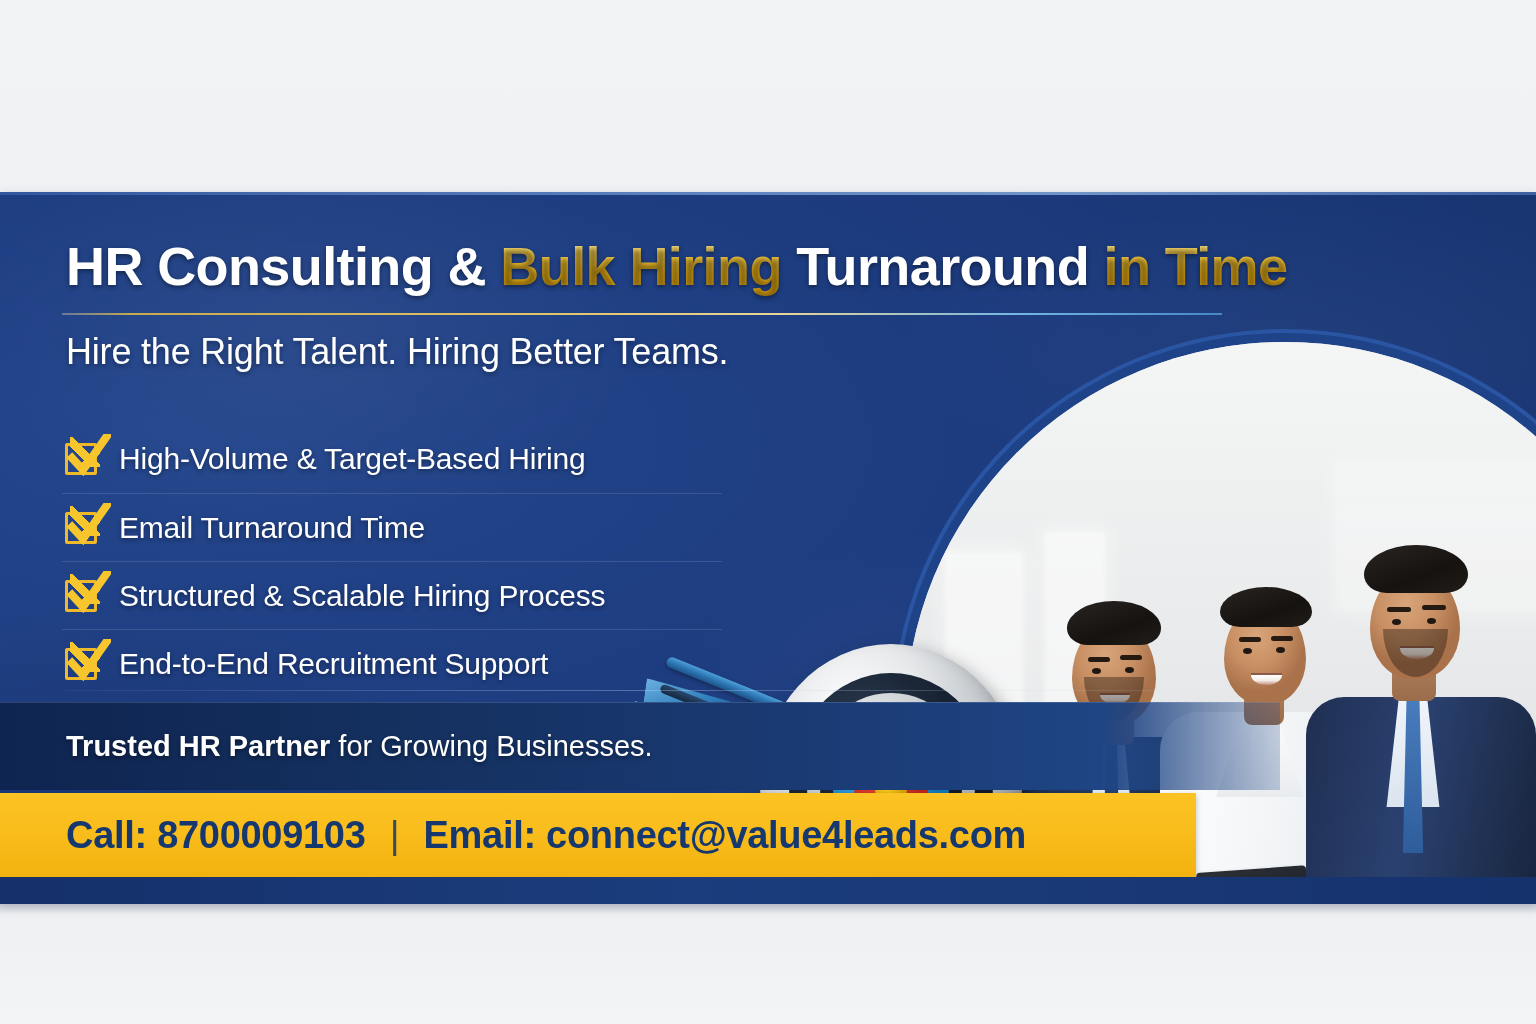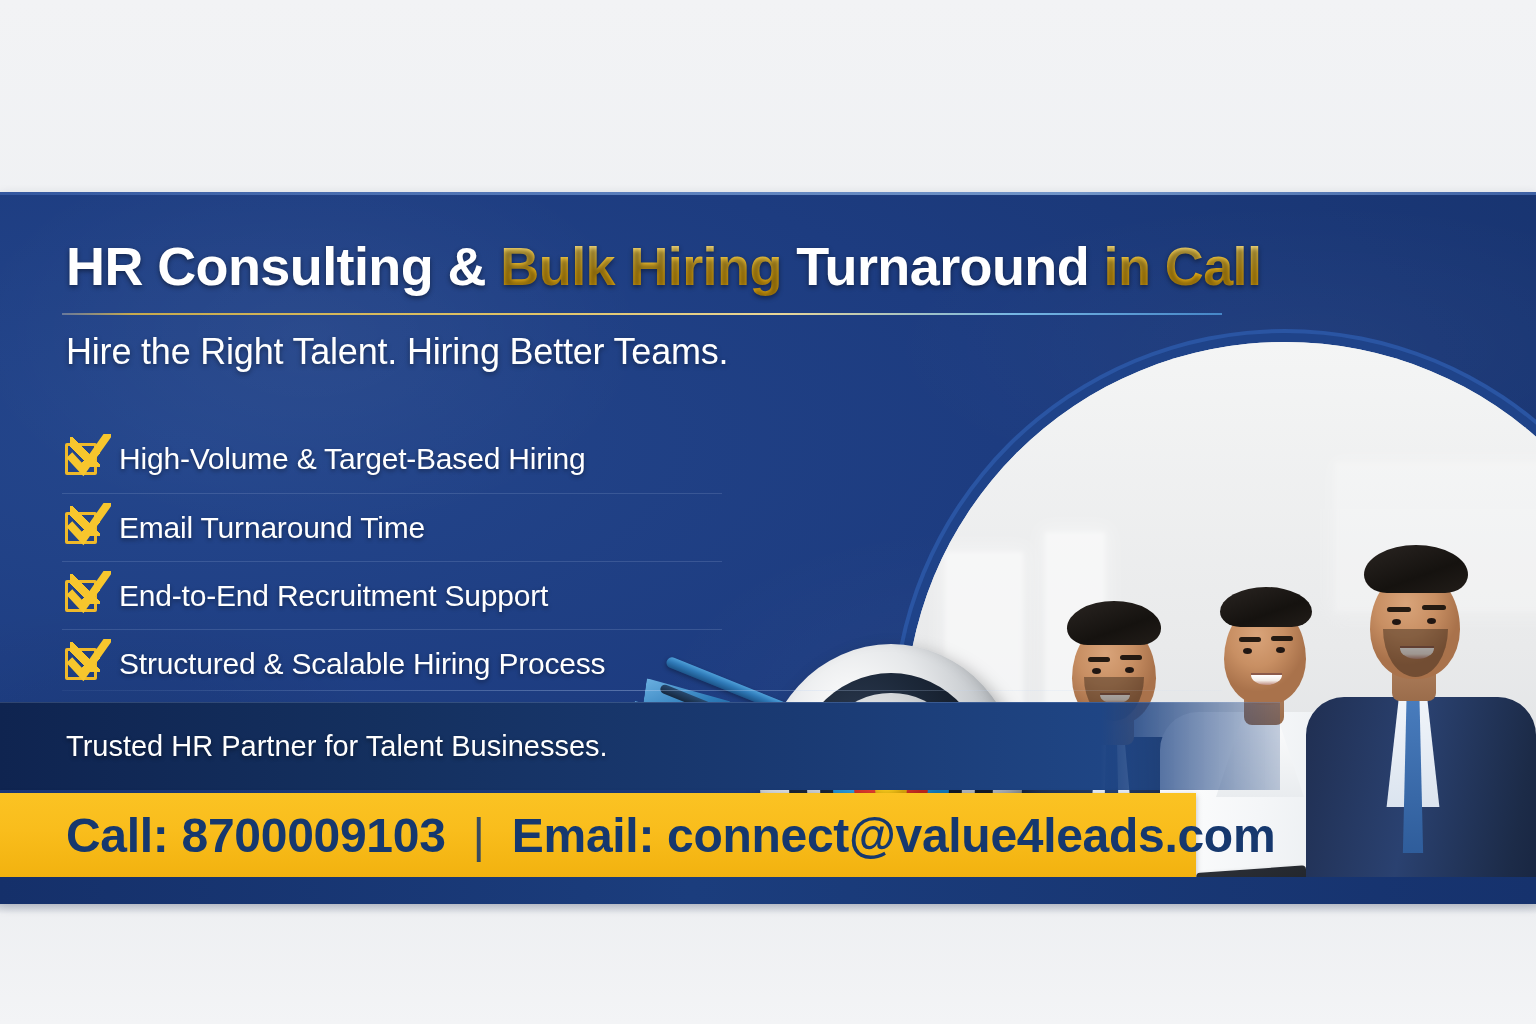--- a/index.html
+++ b/index.html
@@ -227,30 +227,30 @@
     display:flex; align-items:center;
   }
   .trust-sep{
     position:absolute; left:62px; top:498px; width:1160px; height:1px;
     background:linear-gradient(90deg,rgba(190,212,245,.05),rgba(190,212,245,.35),rgba(190,212,245,.08));
   }
   .trust-text{
     position:absolute; left:66px; font-size:29px; color:#ffffff;
     white-space:nowrap; text-shadow:0 2px 4px rgba(0,0,0,.45);
   }
-  .trust-text b{ font-weight:400; }
+  .trust-text b{ font-weight:700; }
 
   .contactbar{
     position:absolute; left:0; top:601px; width:1196px; height:84px;
     background:linear-gradient(180deg,#fbc323 0%,#f9bd1c 45%,#f2b20f 100%);
     box-shadow:0 2px 6px rgba(0,0,0,.25);
     display:flex; align-items:center;
   }
   .contact-text{
-    margin-left:66px; font-size:48px; font-weight:700; color:#16386e;
+    margin-left:66px; font-size:38px; font-weight:700; color:#16386e;
     white-space:nowrap; letter-spacing:-.3px;
   }
   .contact-text .pipe{ color:#16386e; font-weight:400; padding:0 14px; opacity:.85; }
   .bottomstrip{
     position:absolute; left:0; top:685px; width:1536px; height:27px;
     background:linear-gradient(90deg,#15306a 0%,#1b3d7d 45%,#16326d 100%);
   }
   .undershadow{
     position:absolute; left:0; top:904px; width:1536px; height:10px;
     background:linear-gradient(180deg,rgba(120,130,150,.30),rgba(255,255,255,0));
@@ -342,21 +342,21 @@
     <div class="fletch f1"></div>
     <div class="fletch f2"></div>
     <div class="arrow-shaft"></div>
     <div class="arrow-dark"></div>
     <div class="nock"></div>
   </div>
 
   <div class="content">
 
     <div class="headline">
-      <span class="w">HR Consulting &amp; </span><span class="g">Bulk Hiring</span><span class="w"> Turnaround </span><span class="g">in Call</span>
+      <span class="w">HR Consulting &amp; </span><span class="g">Bulk Hiring</span><span class="w"> Turnaround </span><span class="g">in Time</span>
     </div>
 
     <div class="rule"></div>
 
     <div class="subhead">Hire the Right Talent. Hiring Better Teams.</div>
 
     <div class="bullets">
 
       <div class="bullet">
         <span class="chk">
@@ -375,38 +375,38 @@
         </span>
         <span class="bullet-text">Email Turnaround Time</span>
       </div>
 
       <div class="bullet">
         <span class="chk">
           <svg class="chkmark" viewBox="0 0 44 44">
             <path d="M5 24 L16 36 L40 2" fill="none" stroke="#f7c62d" stroke-width="8" stroke-linecap="square"></path>
           </svg>
         </span>
-        <span class="bullet-text">End-to-End Recruitment Support</span>
+        <span class="bullet-text">Structured &amp; Scalable Hiring Process</span>
       </div>
 
       <div class="bullet">
         <span class="chk">
           <svg class="chkmark" viewBox="0 0 44 44">
             <path d="M5 24 L16 36 L40 2" fill="none" stroke="#f7c62d" stroke-width="8" stroke-linecap="square"></path>
           </svg>
         </span>
-        <span class="bullet-text">Structured &amp; Scalable Hiring Process</span>
+        <span class="bullet-text">End-to-End Recruitment Support</span>
       </div>
     </div>
 
     <div class="trust-sep"></div>
 
     <div class="trustband">
       <div class="trust-text">
-        <b>Trusted HR Partner</b><span> for Talent Businesses.</span>
+        <b>Trusted HR Partner</b><span> for Growing Businesses.</span>
       </div>
     </div>
 
     <div class="contactbar">
       <div class="contact-text">
         <span>Call:</span>
         <span>8700009103</span>
         <span class="pipe">|</span>
         <span>Email:</span>
         <span>connect@value4leads.com</span>

